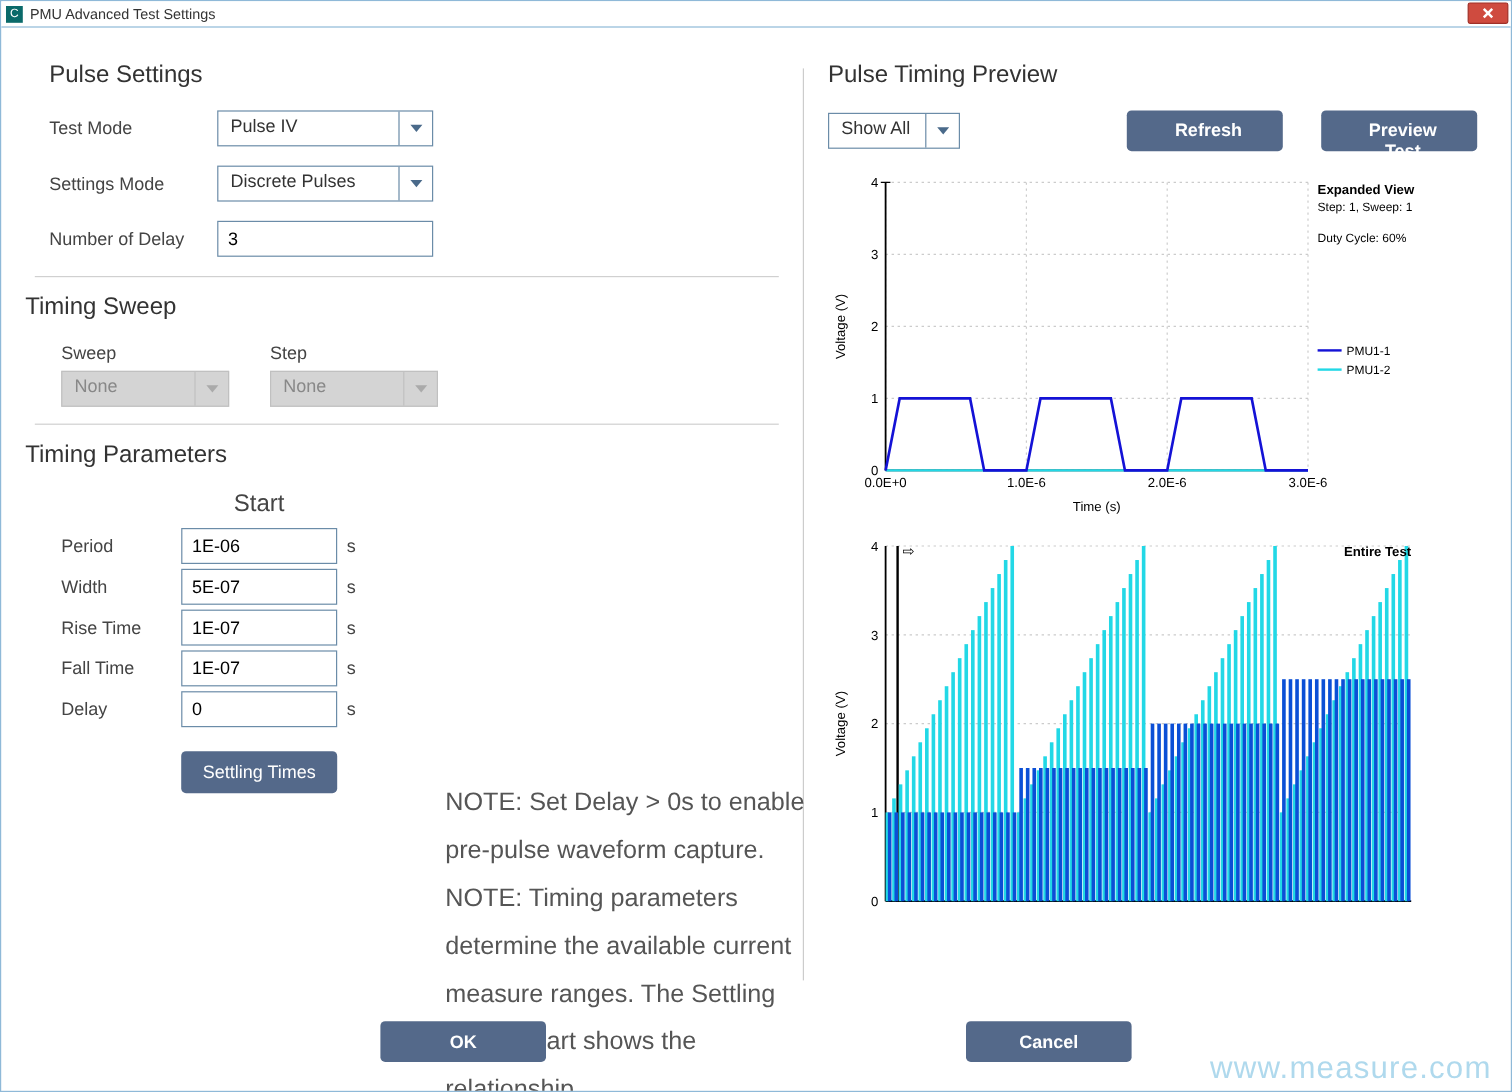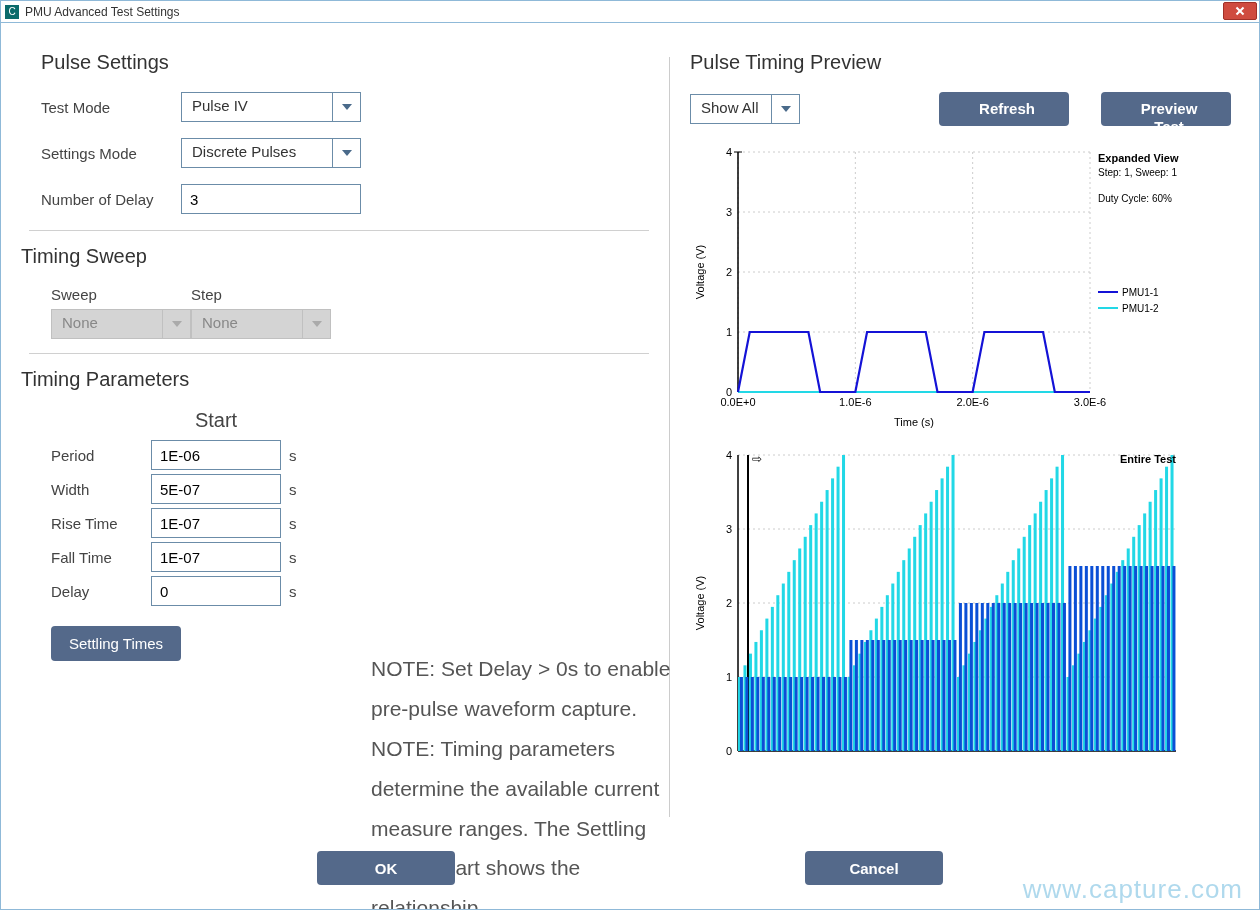--- a/index.html
+++ b/index.html
@@ -28,34 +28,34 @@
   .dropdown.disabled .dd-text { color: #888; }
   .dropdown .dd-caret { width: 28px; border-left: 1px solid #6b8ca8; display: flex; align-items: center; justify-content: center; }
   .dropdown.disabled .dd-caret { border-left-color: #c0c0c0; }
   .caret-down { width: 0; height: 0; border-left: 5px solid transparent; border-right: 5px solid transparent; border-top: 6px solid #4a6a8a; }
   .dropdown.disabled .caret-down { border-top-color: #aaa; }
 
   .text-input { border: 1px solid #6b8ca8; height: 30px; padding: 3px 8px; font-size: 15px; background: #fff; }
 
   hr.sep { border: none; border-top: 1px solid #d0d0d0; margin: 14px 0; }
 
-  .timing-sweep .cols { display: flex; padding-left: 22px; }
+  .timing-sweep .cols { display: flex; gap: 34px; padding-left: 22px; }
   .timing-sweep .col { display: flex; flex-direction: column; }
   .timing-sweep .col > span { font-size: 15px; margin-bottom: 6px; color: #444; }
 
   .timing-params { padding-left: 22px; }
   .tp-grid { display: grid; grid-template-columns: 100px 130px 24px; row-gap: 4px; align-items: center; }
   .tp-header { text-align: center; font-size: 20px; color: #444; margin-bottom: 8px; margin-left: 100px; width: 130px; }
   .tp-grid .lab { font-size: 15px; color: #444; }
   .tp-grid .unit { font-size: 15px; color: #444; padding-left: 8px; }
 
   .notes { position: absolute; left: 370px; top: 626px; width: 310px; font-size: 21px; color: #555; line-height: 1.9; }
 
   .btn { background: #54698a; color: #fff; border: none; border-radius: 4px; padding: 8px 18px; font-size: 15px; text-align: center; cursor: pointer; }
-  .btn-settling { margin-top: 20px; width: 130px; padding: 9px 0; }
+  .btn-settling { margin-top: 20px; margin-left: 100px; width: 130px; padding: 9px 0; }
   .btn-refresh, .btn-preview { width: 130px; height: 34px; line-height: 18px; font-weight: bold; padding-left: 24px; }
 
   .preview-controls { display: flex; gap: 32px; align-items: center; margin: 4px 0 16px 0; }
 
   .chart-box { position: relative; margin-bottom: 10px; }
   #chart1 { width: 500px; height: 290px; }
   #chart2 { width: 500px; height: 320px; }
 
   .bottom-buttons { position: absolute; bottom: 24px; left: 0; right: 0; display: flex; justify-content: center; gap: 350px; }
   .bottom-buttons .btn { width: 138px; height: 34px; font-weight: bold; }
@@ -393,15 +393,15 @@
             <text x="486" y="18" font-size="11" font-family="Arial" fill="#000" text-anchor="end" font-weight="bold">Entire Test</text>
           </svg>
       </div>
     </div>
 
     <div class="bottom-buttons">
       <button class="btn">OK</button>
       <button class="btn">Cancel</button>
     </div>
 
-    <div class="watermark">www.capture.com</div>
+    <div class="watermark">www.measure.com</div>
   </div>
 </div>
 
 </body></html>

